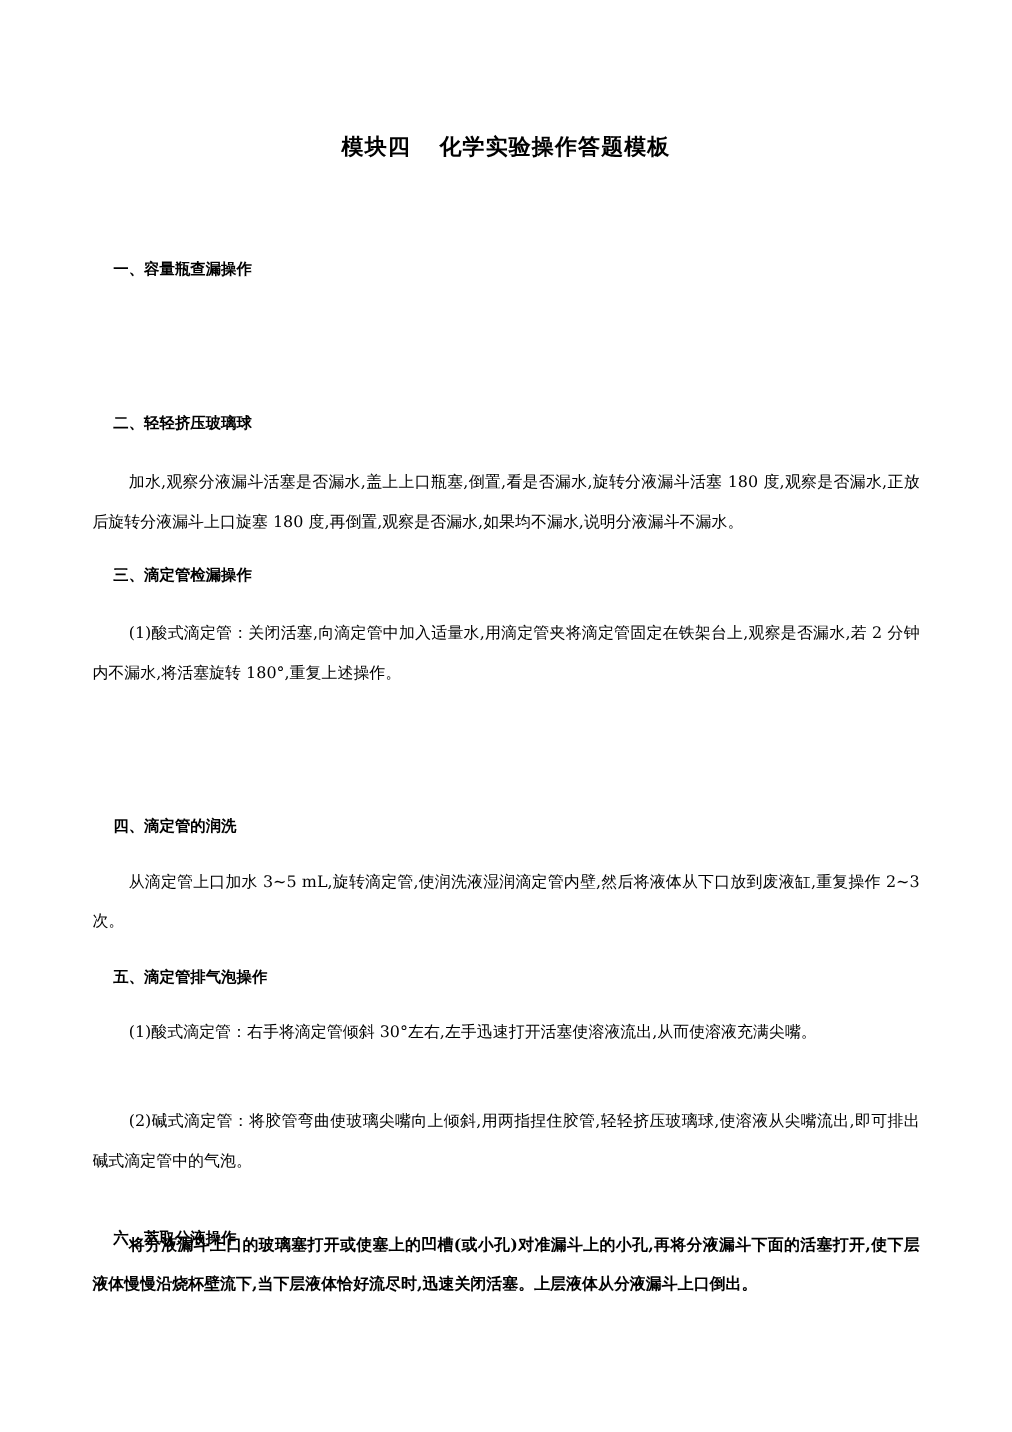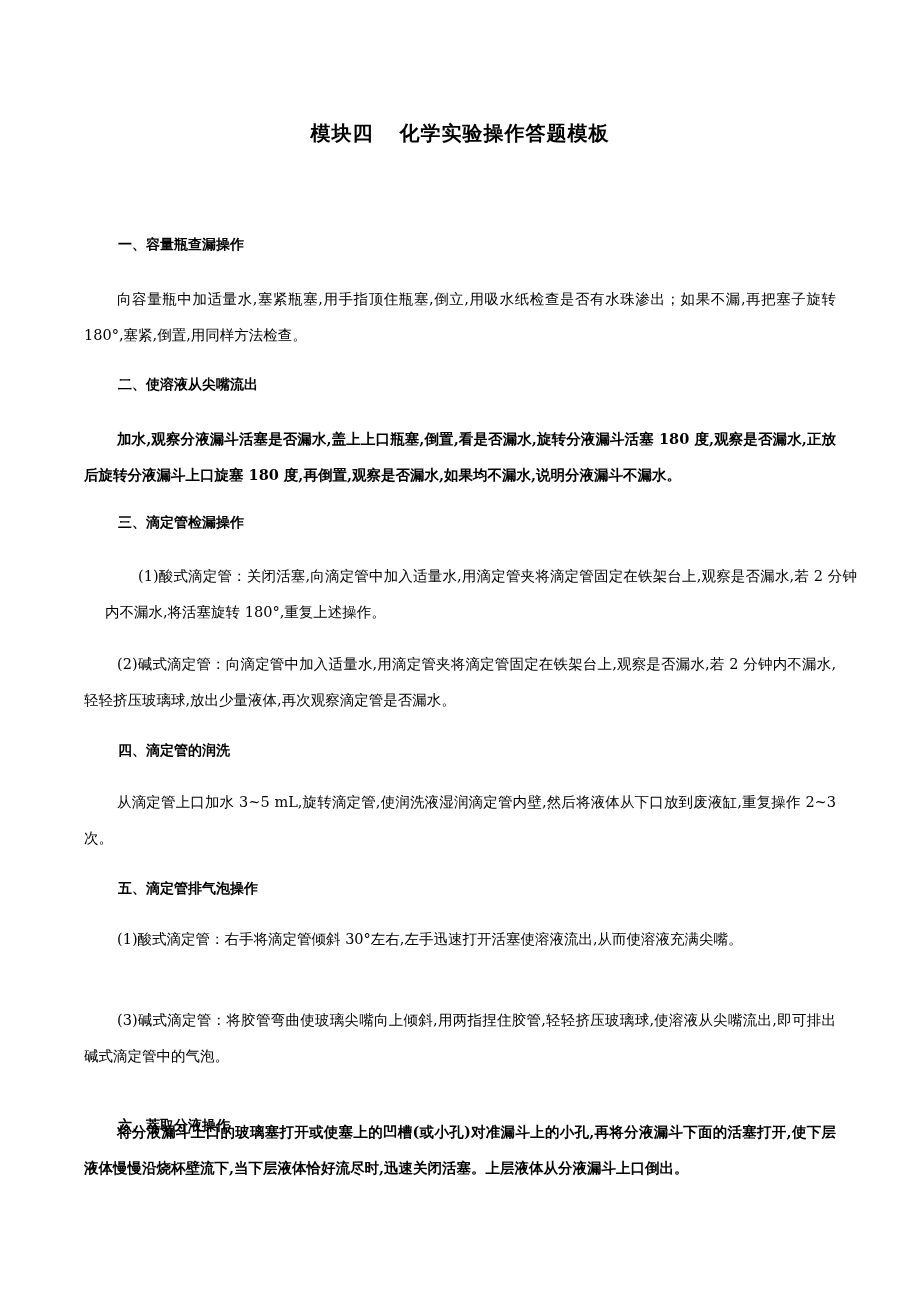--- a/index.html
+++ b/index.html
@@ -2,45 +2,43 @@
 <html><head>
 <meta charset="utf-8">
 <style>
   html, body { margin: 0; padding: 0; background: #ffffff; }
   body { width: 920px; height: 1302px; position: relative; overflow: hidden;
          font-family: "DejaVu Serif", "Liberation Serif", serif; color: #000; }
   .page { position: absolute; left: 0; top: 0; width: 920px; height: 1114px; }
   .title { position: absolute; top: 120px; left: 0; width: 920px; text-align: center;
            font-size: 20px; font-weight: bold; letter-spacing: 1px; }
   .title .gap { display: inline-block; width: 26px; }
-  .h { position: absolute; left: 118px; font-size: 14px; font-weight: bold;
+  .h { position: absolute; left: 103px; font-size: 14px; font-weight: bold;
        font-family: "DejaVu Sans", "Liberation Sans", sans-serif; }
   .p { position: absolute; left: 84px; width: 752px; font-size: 14.5px; line-height: 36px;
        text-indent: 33px; text-align: justify; text-align-last: left; }
 </style>
 </head>
 <body>
 
 <div class="page">
   <div class="title">
     <span>模块四</span><span class="gap"></span><span>化学实验操作答题模板</span>
   </div>
 
   <div class="h" style="top:236px;">一、容量瓶查漏操作</div>
-  <div class="p" style="top:281px;">向容量瓶中加适量水,塞紧瓶塞,用手指顶住瓶塞,倒立,用吸水纸检查是否有水珠渗出；如果不漏,再把塞子旋转 180°,塞紧,倒置,用同样方法检查。</div>
 
-  <div class="h" style="top:376px;">二、使溶液从尖嘴流出</div>
-  <div class="p" style="top:421px;font-weight:bold;">加水,观察分液漏斗活塞是否漏水,盖上上口瓶塞,倒置,看是否漏水,旋转分液漏斗活塞 180 度,观察是否漏水,正放后旋转分液漏斗上口旋塞 180 度,再倒置,观察是否漏水,如果均不漏水,说明分液漏斗不漏水。</div>
+  <div class="h" style="top:376px;">二、轻轻挤压玻璃球</div>
+  <div class="p" style="top:421px;">加水,观察分液漏斗活塞是否漏水,盖上上口瓶塞,倒置,看是否漏水,旋转分液漏斗活塞 180 度,观察是否漏水,正放后旋转分液漏斗上口旋塞 180 度,再倒置,观察是否漏水,如果均不漏水,说明分液漏斗不漏水。</div>
 
   <div class="h" style="top:514px;">三、滴定管检漏操作</div>
-  <div class="p" style="top:558px;margin-left:21px;">(1)酸式滴定管：关闭活塞,向滴定管中加入适量水,用滴定管夹将滴定管固定在铁架台上,观察是否漏水,若 2 分钟内不漏水,将活塞旋转 180°,重复上述操作。</div>
-  <div class="p" style="top:646px;">(2)碱式滴定管：向滴定管中加入适量水,用滴定管夹将滴定管固定在铁架台上,观察是否漏水,若 2 分钟内不漏水,轻轻挤压玻璃球,放出少量液体,再次观察滴定管是否漏水。</div>
+  <div class="p" style="top:558px;">(1)酸式滴定管：关闭活塞,向滴定管中加入适量水,用滴定管夹将滴定管固定在铁架台上,观察是否漏水,若 2 分钟内不漏水,将活塞旋转 180°,重复上述操作。</div>
 
   <div class="h" style="top:742px;">四、滴定管的润洗</div>
   <div class="p" style="top:784px;">从滴定管上口加水 3~5 mL,旋转滴定管,使润洗液湿润滴定管内壁,然后将液体从下口放到废液缸,重复操作 2~3  次。</div>
 
   <div class="h" style="top:880px;">五、滴定管排气泡操作</div>
   <div class="p" style="top:921px;">(1)酸式滴定管：右手将滴定管倾斜 30°左右,左手迅速打开活塞使溶液流出,从而使溶液充满尖嘴。</div>
-  <div class="p" style="top:1002px;">(3)碱式滴定管：将胶管弯曲使玻璃尖嘴向上倾斜,用两指捏住胶管,轻轻挤压玻璃球,使溶液从尖嘴流出,即可排出碱式滴定管中的气泡。</div>
+  <div class="p" style="top:1002px;">(2)碱式滴定管：将胶管弯曲使玻璃尖嘴向上倾斜,用两指捏住胶管,轻轻挤压玻璃球,使溶液从尖嘴流出,即可排出碱式滴定管中的气泡。</div>
 
   <div class="h" style="top:1072px;margin-top:45px;">六、萃取分液操作</div>
   <div class="p" style="top:1114px;font-weight:bold;">将分液漏斗上口的玻璃塞打开或使塞上的凹槽(或小孔)对准漏斗上的小孔,再将分液漏斗下面的活塞打开,使下层液体慢慢沿烧杯壁流下,当下层液体恰好流尽时,迅速关闭活塞。上层液体从分液漏斗上口倒出。</div>
 </div>
 
 </body></html>

